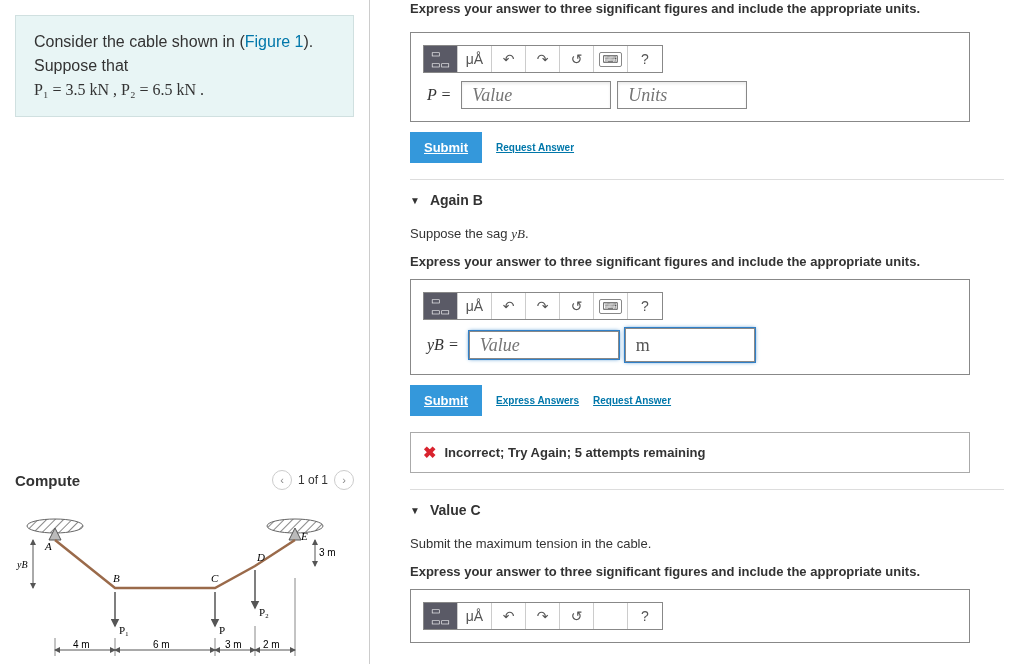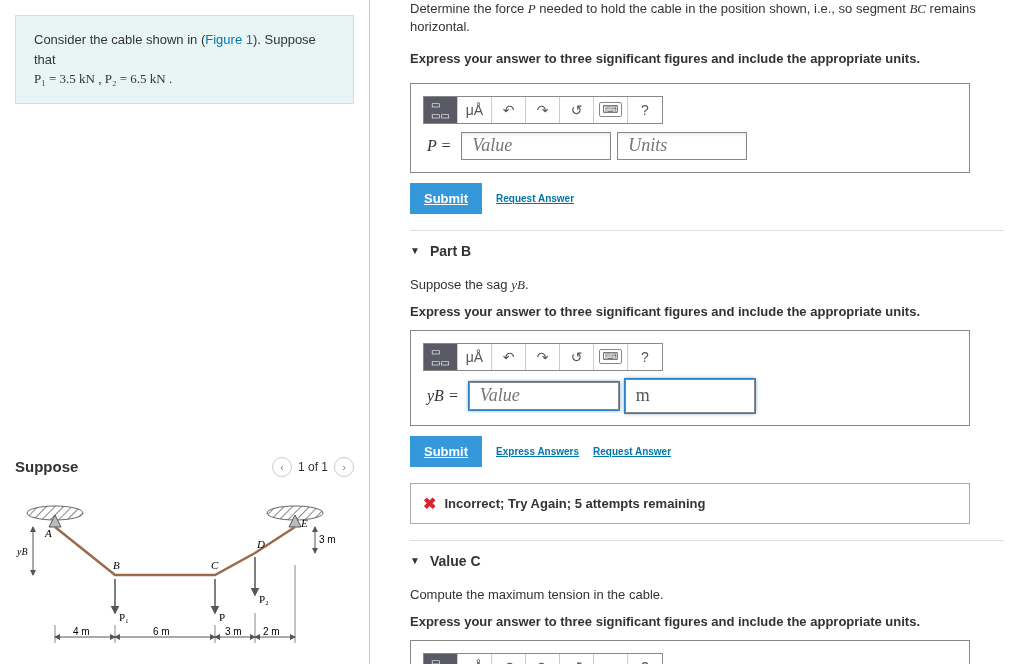--- a/index.html
+++ b/index.html
@@ -1,20 +1,20 @@
 <!DOCTYPE html>
 <html><head>
 <meta charset="utf-8">
 <style>
   * { box-sizing: border-box; margin: 0; padding: 0; }
   body { font-family: Arial, Helvetica, sans-serif; font-size: 13px; color: #333; background: #fff; }
   .layout { display: flex; width: 1024px; height: 664px; }
   .left { width: 370px; border-right: 1px solid #ccc; display: flex; flex-direction: column; }
   .right { flex: 1; padding: 0 20px 10px 40px; overflow-y: auto; }
-  .problem-box { background: #e8f5f5; border: 1px solid #d0e0e0; padding: 14px 18px; margin: 15px; font-size: 13px; line-height: 1.5; }
+  .problem-box { background: #e8f5f5; border: 1px solid #d0e0e0; padding: 14px 18px; margin: 15px; font-size: 16px; line-height: 1.5; }
   .italic { font-style: italic; font-family: "Times New Roman", serif; }
   .serif { font-family: "Times New Roman", serif; }
   .link { color: #0077aa; cursor: pointer; }
   .figure-header { display: flex; justify-content: space-between; align-items: center; padding: 8px 15px; margin-top: 330px; }
   .figure-header h3 { font-size: 15px; font-weight: bold; }
   .pager { display: flex; align-items: center; gap: 6px; font-size: 12px; }
   .pager-btn { width: 20px; height: 20px; border: 1px solid #ccc; border-radius: 50%; display: flex; align-items: center; justify-content: center; color: #888; cursor: pointer; background: #fff; font-size: 11px; }
   .figure-area { padding: 10px 15px; }
   .figure-area svg { width: 320px; height: 170px; }
   .prompt { margin: 0 0 14px 0; line-height: 1.4; }
@@ -48,21 +48,21 @@
 <div class="layout">
 
   <div class="left">
     <div class="problem-box">
       <span>Consider the cable shown in (</span><span class="link">Figure 1</span><span>). Suppose that</span>
       <br>
       <span class="serif">P₁ = 3.5 kN , P₂ = 6.5 kN .</span>
     </div>
 
     <div class="figure-header">
-      <h3>Suppose</h3>
+      <h3>Compute</h3>
       <div class="pager">
         <div class="pager-btn">‹</div>
         <span>1 of 1</span>
         <div class="pager-btn">›</div>
       </div>
     </div>
 
     <div class="figure-area">
       <svg viewBox="0 0 320 170">
         <defs>
@@ -116,23 +116,20 @@
         <line x1="200" y1="142" x2="240" y2="142" stroke="#555" marker-start="url(#arr2)" marker-end="url(#arr)"></line>
         <text x="210" y="140" font-size="10">3 m</text>
         <line x1="240" y1="142" x2="280" y2="142" stroke="#555" marker-start="url(#arr2)" marker-end="url(#arr)"></line>
         <text x="248" y="140" font-size="10">2 m</text>
       </svg>
     </div>
   </div>
 
   <div class="right">
 
-    <p class="prompt">
-      <span>Determine the force </span><span class="italic">P</span><span> needed to hold the cable in the position shown, i.e., so segment </span><span class="italic">BC</span><span> remains horizontal.</span>
-    </p>
     <p class="prompt bold">Express your answer to three significant figures and include the appropriate units.</p>
 
     <div class="answer-box">
       <div class="toolbar">
         <div class="tool tmpl">▭<br>▭▭</div>
         <div class="tool">μÅ</div>
         <div class="tool">↶</div>
         <div class="tool">↷</div>
         <div class="tool">↺</div>
         <div class="tool">
@@ -146,21 +143,21 @@
         <input class="unit-input" placeholder="Units" style="">
       </div>
     </div>
     <div class="btn-row">
       <button class="submit-btn">Submit</button>
       <span class="req-link">Request Answer</span>
     </div>
 
     <div class="part-header">
       <span class="tri">▼</span>
-      <h4>Part B</h4>
+      <h4>Again B</h4>
     </div>
     <p class="sub-prompt">
       <span>Suppose the sag </span><span class="italic">yB</span><span>.</span>
     </p>
     <p class="sub-prompt bold">Express your answer to three significant figures and include the appropriate units.</p>
 
     <div class="answer-box">
       <div class="toolbar">
         <div class="tool tmpl">▭<br>▭▭</div>
         <div class="tool">μÅ</div>
@@ -187,21 +184,21 @@
     </div>
     <div class="feedback">
       <span class="x">✖</span>
       <span class="bold">Incorrect; Try Again; 5 attempts remaining</span>
     </div>
 
     <div class="part-header">
       <span class="tri">▼</span>
       <h4>Value C</h4>
     </div>
-    <p class="sub-prompt">Compute the maximum tension in the cable.</p>
+    <p class="sub-prompt">Submit the maximum tension in the cable.</p>
     <p class="sub-prompt bold">Express your answer to three significant figures and include the appropriate units.</p>
 
     <div class="answer-box" style="margin-bottom:0;">
       <div class="toolbar" style="margin-bottom:0;">
         <div class="tool tmpl">▭<br>▭▭</div>
         <div class="tool">μÅ</div>
         <div class="tool">↶</div>
         <div class="tool">↷</div>
         <div class="tool">↺</div>
         <div class="tool"></div>

